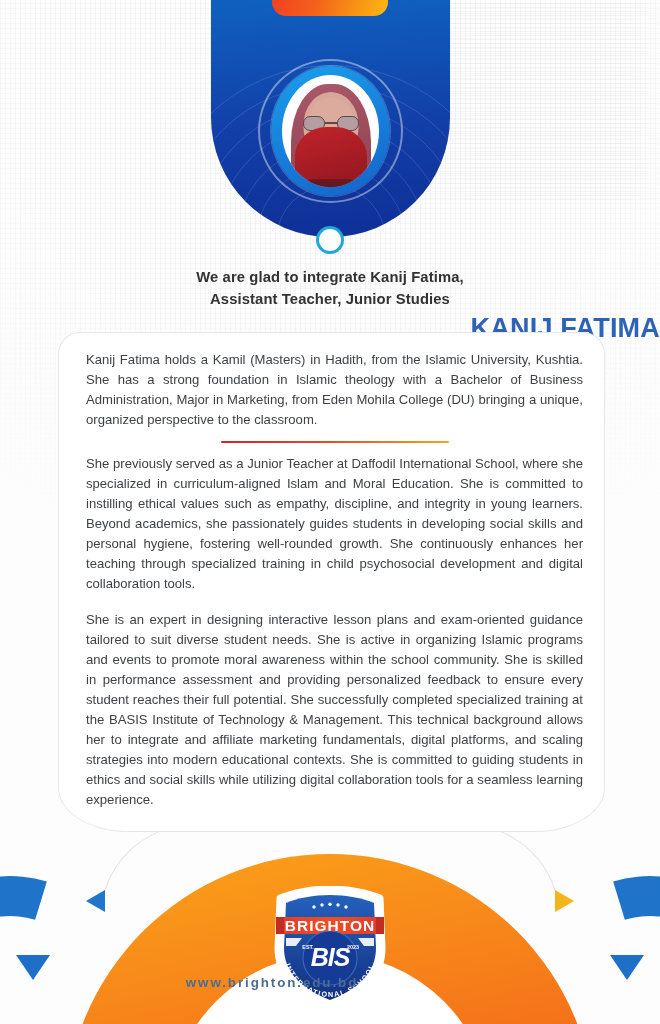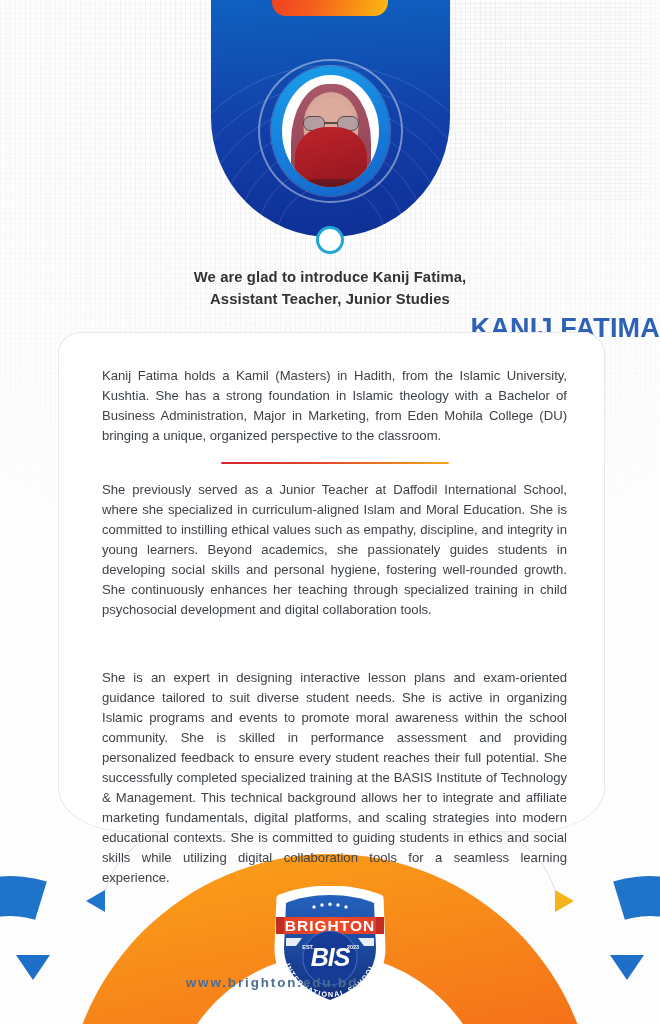--- a/index.html
+++ b/index.html
@@ -210,21 +210,21 @@
     position: absolute;
     left: 86px; top: 350px;
     width: 497px;
     z-index: 3;
   }
   .para {
     font-size: 13.1px;
     line-height: 1.525;
     color: #3d4248;
     text-align: justify;
-    margin: 16px;
+    margin: 0;
   }
   .divider {
     width: 228px;
     height: 2.6px;
     margin: 11px auto 11px;
     background: linear-gradient(90deg, #d6202f 0%, #e04a2a 45%, #f0a818 100%);
     border-radius: 2px;
   }
   .para-gap { height: 16px; }
 
@@ -371,21 +371,21 @@
         <div class="p-lens r"></div>
       </div>
       <div class="p-veil"></div>
       <div class="p-shoulder"></div>
     </div>
   </div>
 
   <div class="hero-dot"></div>
 
   <div class="intro">
-    <div>We are glad to introduce Kanij Fatima,</div>
+    <div>We are glad to integrate Kanij Fatima,</div>
     <div>Assistant Teacher, Junior Studies</div>
   </div>
 
   <div class="name">KANIJ FATIMA</div>
 
   <div class="card"></div>
 
   <div class="card-body">
     <p class="para">Kanij Fatima holds a Kamil (Masters) in Hadith, from the Islamic University, Kushtia. She has a strong foundation in Islamic theology with a Bachelor of Business Administration, Major in Marketing, from Eden Mohila College (DU) bringing a unique, organized perspective to the classroom.</p>
     <div class="divider"></div>

